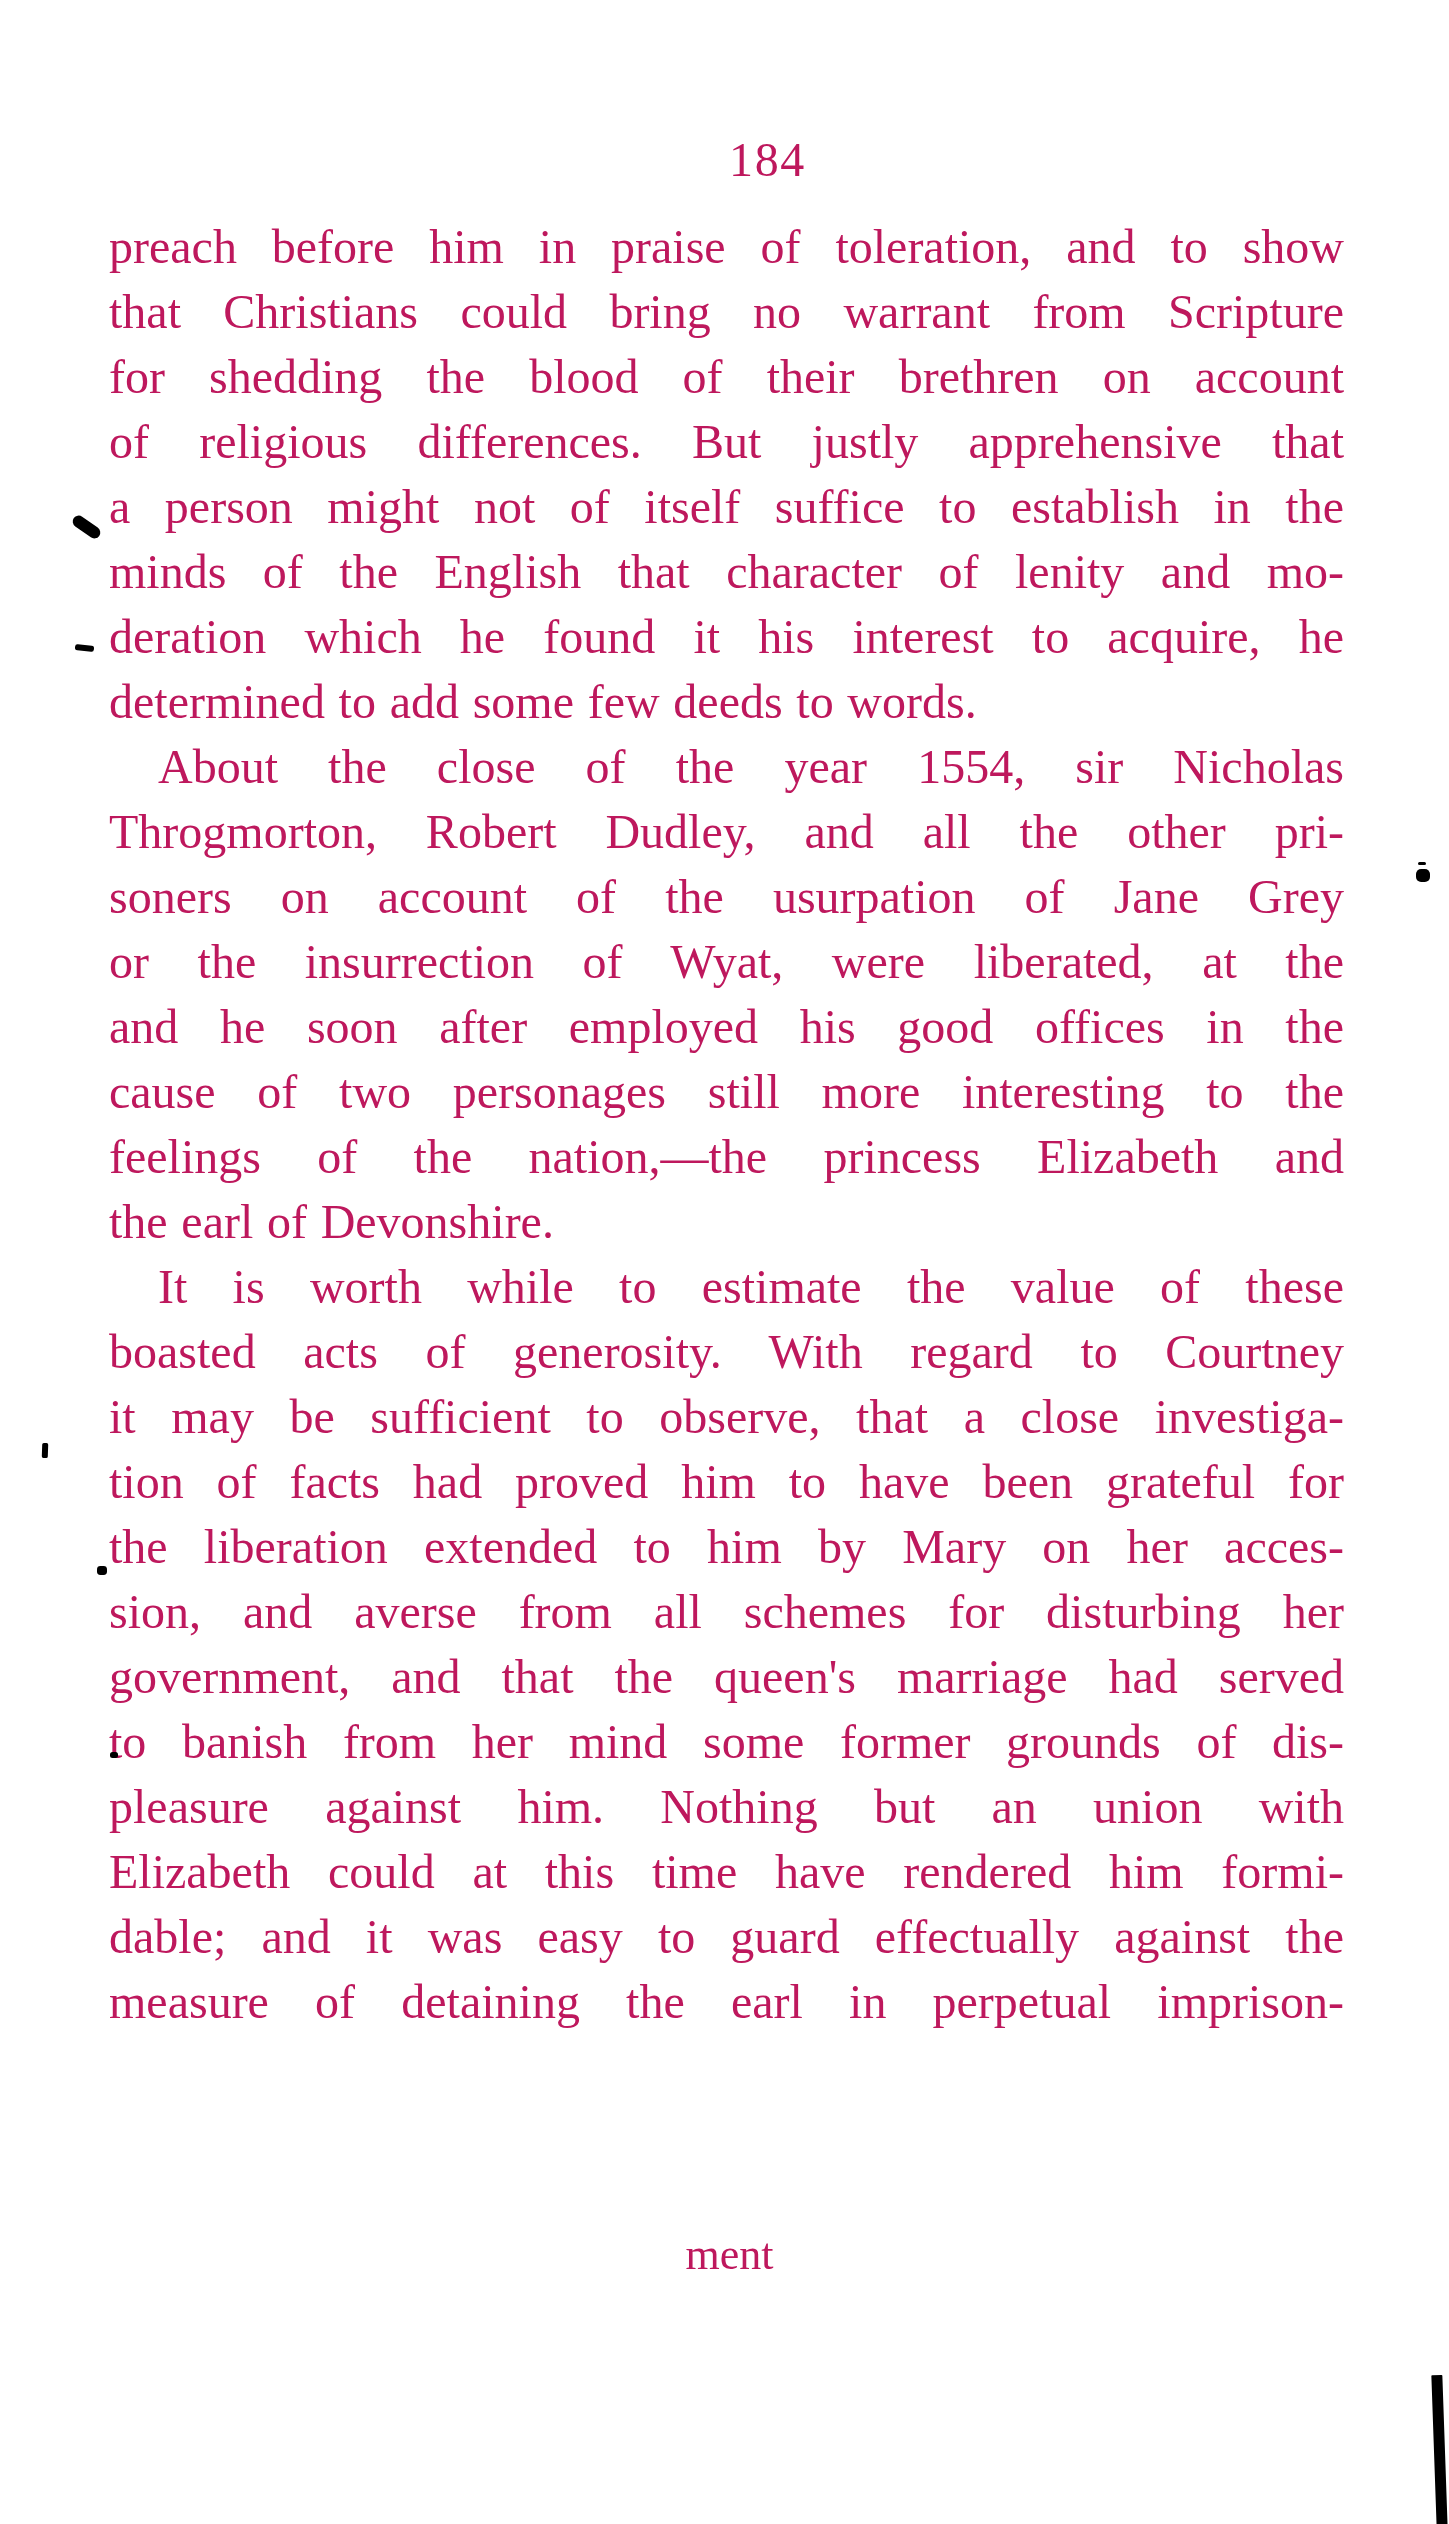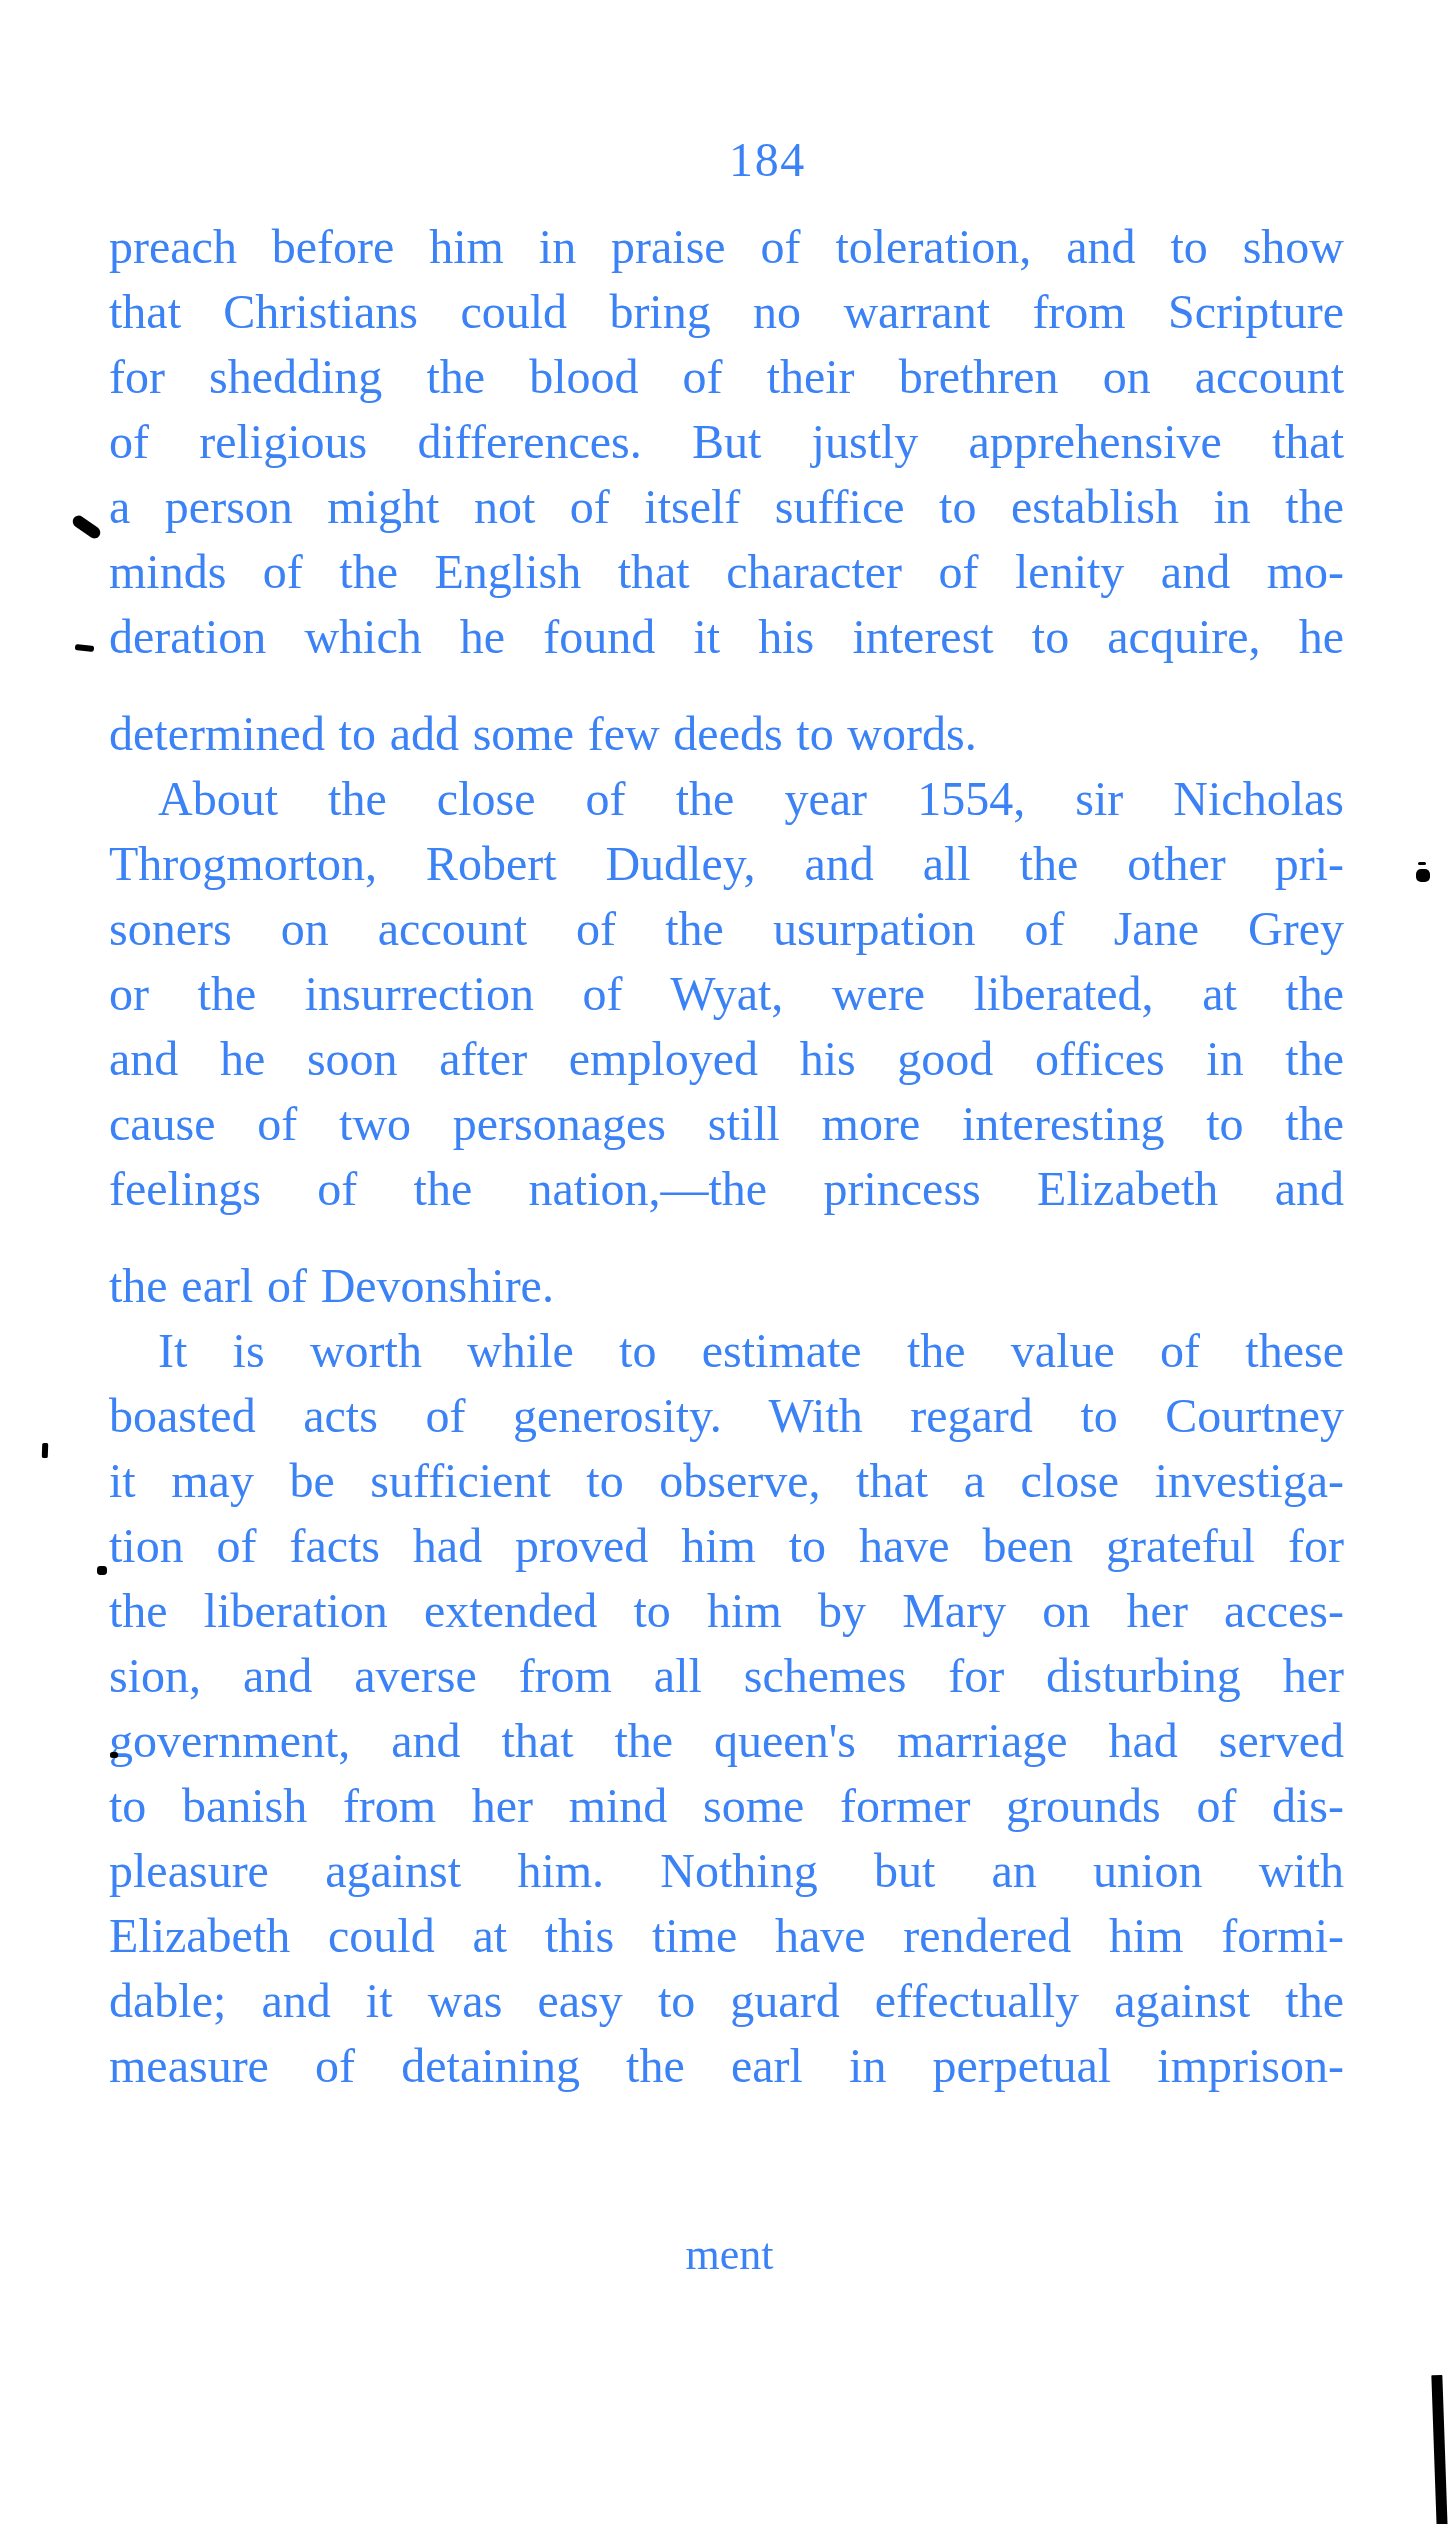--- a/index.html
+++ b/index.html
@@ -5,21 +5,21 @@
   html, body {
     margin: 0;
     padding: 0;
     background: #ffffff;
   }
   .page {
     position: relative;
     width: 1450px;
     height: 2525px;
     background: #ffffff;
-    color: #3b82f6;
+    color: #be185d;
     font-family: "Liberation Serif", serif;
     overflow: hidden;
   }
   .page-number {
     position: absolute;
     left: 109px;
     top: 132px;
     width: 1235px;
     text-align: center;
     font-size: 48px;
@@ -40,21 +40,20 @@
     text-align: justify;
     text-align-last: justify;
     white-space: normal;
     height: 65px;
     overflow: visible;
   }
   .line.indent { text-indent: 49px; }
   .line.left {
     text-align: left;
     text-align-last: left;
-    margin-top: 32px;
   }
   .catchword {
     position: absolute;
     left: 109px;
     top: 2222px;
     width: 1241px;
     text-align: center;
     font-size: 44px;
     line-height: 65px;
   }

